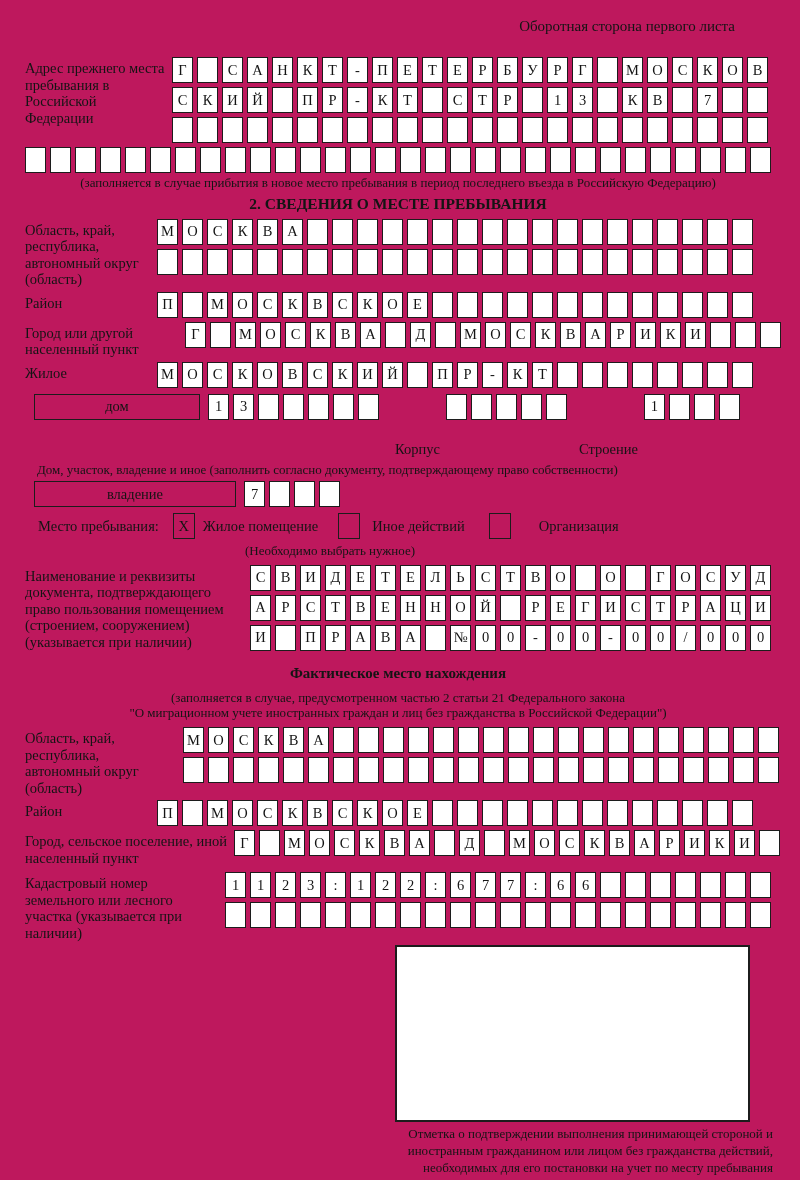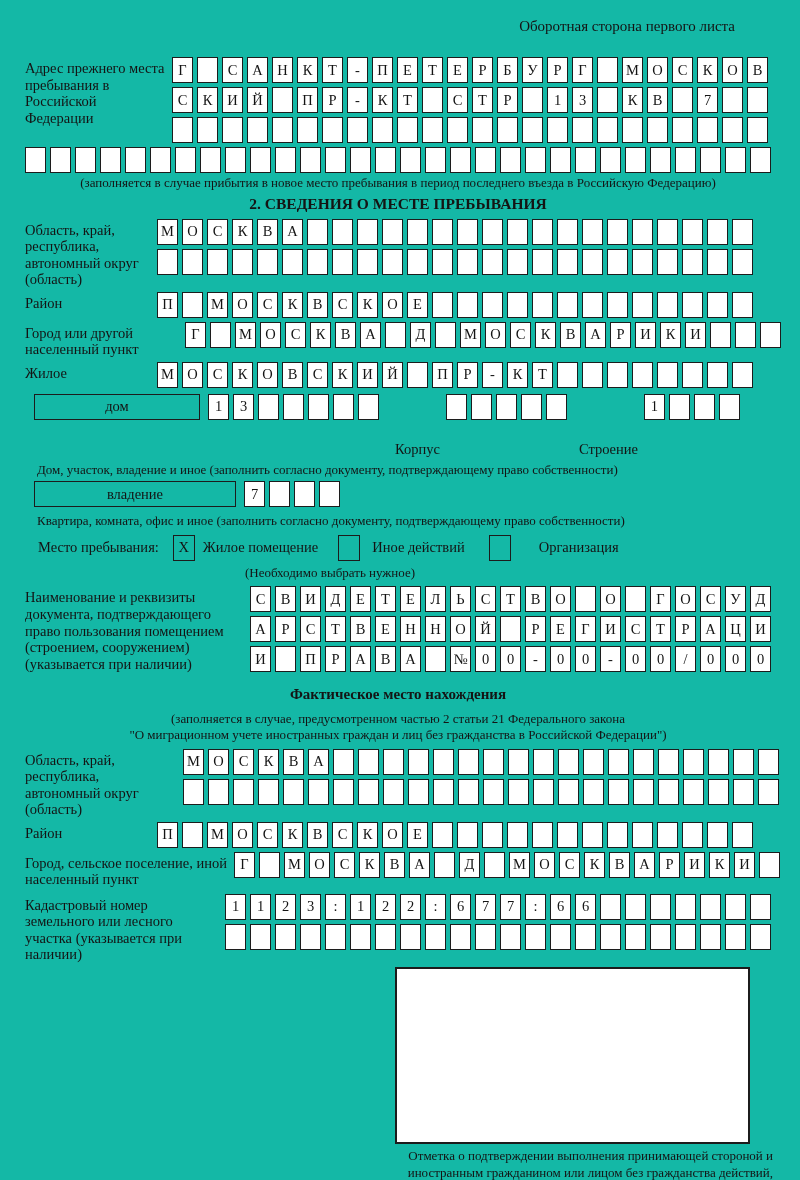--- a/index.html
+++ b/index.html
@@ -1,18 +1,18 @@
 <!DOCTYPE html>
 <html><head>
 <meta charset="utf-8">
 <style>
   * { margin:0; padding:0; box-sizing:border-box; }
   html,body { background:#ffffff; }
   body { font-family:"Liberation Serif", serif; color:#141414; }
-  .page { width:800px; height:1180px; background:#14b8a6; padding:18px 0 0 25px; overflow:hidden; position:relative; }
+  .page { width:800px; height:1180px; background:#be185d; padding:18px 0 0 25px; overflow:hidden; position:relative; }
 
   .header-note { width:746px; text-align:right; padding-right:36px; font-size:15px; }
 
   .field { display:flex; align-items:flex-start; }
   .flabel { flex:0 0 auto; font-size:14.5px; line-height:1.14; padding-top:3px; padding-right:6px; }
   .w147 { width:147px; } .w132 { width:132px; } .w225 { width:225px; }
   .w158 { width:158px; } .w209 { width:209px; } .w200 { width:200px; }
 
   .rows { display:flex; flex-direction:column; gap:4px; }
   .cellrow { display:flex; gap:4px; }
@@ -356,21 +356,20 @@
 
   <div class="hrow mt4">
     <div class="namedbox bw202">владение</div>
     <div class="cellrow ml8">
         <span class="cell">7</span>
         <span class="cell"></span>
         <span class="cell"></span>
         <span class="cell"></span>
       </div>
   </div>
-  <div class="caption mt6 ml12">Квартира, комната, офис и иное (заполнить согласно документу, подтверждающему право собственности)</div>
 
   <div class="stayrow mt6">
     <span>Место пребывания:</span>
     <span class="checkbox ml14">X</span>
     <span class="ml8">Жилое помещение</span>
     <span class="checkbox ml20"></span>
     <span class="ml12">Иное действий</span>
     <span class="checkbox ml24"></span>
     <span class="ml28">Организация</span>
   </div>

